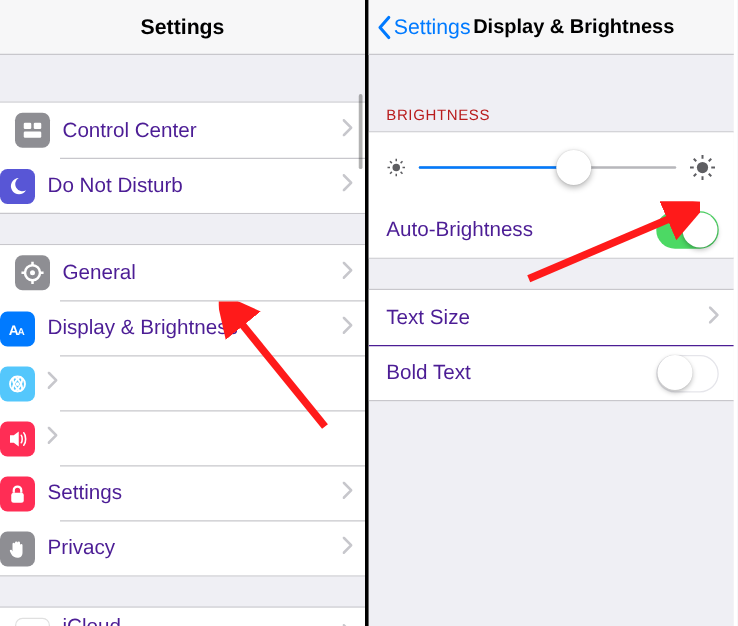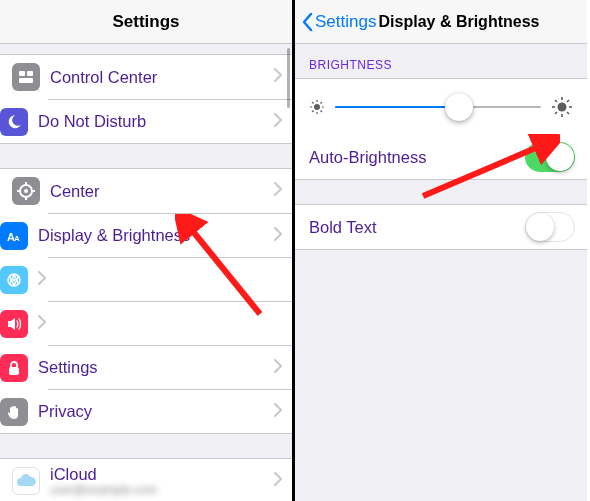--- a/index.html
+++ b/index.html
@@ -1,30 +1,30 @@
 <!DOCTYPE html>
 <html><head>
 <meta charset="utf-8">
 <style>
 * { margin: 0; padding: 0; box-sizing: border-box; }
 body { width: 590px; height: 501px; font-family: -apple-system, "Helvetica Neue", Helvetica, Arial, sans-serif; background: #fff; overflow: hidden; }
 .container { display: flex; width: 590px; height: 501px; }
-.pane { display: flex; flex-direction: column; background: #efeff4; }
+.pane { display: flex; flex-direction: column; background: #efeff4; gap: 27px; }
 .pane-left { width: 295px; border-right: 3px solid #000; }
 .pane-right { width: 292px; }
 .header { height: 44px; display: flex; align-items: center; justify-content: center; background: #f7f7f8; border-bottom: 1px solid #c8c7cc; position: relative; }
 .header-title { font-size: 17px; font-weight: 600; color: #000; }
 .back-btn { position: absolute; left: 6px; display: flex; align-items: center; color: #007aff; font-size: 17px; }
 .back-btn .chev { margin-right: 2px; }
 .chev svg { display: block; }
 .content { flex: 1; overflow-y: auto; position: relative; }
 .group { background: #fff; border-top: 1px solid #c8c7cc; border-bottom: 1px solid #c8c7cc; }
 .gap { height: 24px; }
 .gap-short { height: 10px; }
-.section-label { font-size: 12px; color: #6d28d9; padding: 14px 14px 6px 14px; text-transform: uppercase; letter-spacing: 0.5px; }
+.section-label { font-size: 12px; color: #b91c1c; padding: 14px 14px 6px 14px; text-transform: uppercase; letter-spacing: 0.5px; }
 .row { display: flex; align-items: center; height: 44px; padding-right: 10px; background: #fff; }
 .row + .row { border-top: 1px solid #c8c7cc; margin-left: 48px; padding-left: 0; }
 .row + .row .icon-wrap { margin-left: -48px; }
 .icon-wrap { width: 28px; height: 28px; border-radius: 6px; margin-left: 12px; margin-right: 10px; display: flex; align-items: center; justify-content: center; flex-shrink: 0; }
 .label { flex: 1; font-size: 16.5px; color: #4c1d95; }
 .chevron { color: #c7c7cc; }
 .row-plain { display: flex; align-items: center; height: 44px; padding: 0 12px 0 14px; background: #fff; }
 .row-plain + .row-plain { border-top: 1px solid #4c1d95; }
 .scrollbar { position: absolute; right: 2px; top: 4px; width: 3px; height: 60px; background: rgba(0,0,0,0.3); border-radius: 2px; }
 .slider-row { display: flex; align-items: center; height: 56px; padding: 0 14px; background: #fff; gap: 10px; }
@@ -90,21 +90,21 @@
                 <circle cx="9" cy="9" r="6" fill="none" stroke="#fff" stroke-width="2"></circle>
                 <circle cx="9" cy="9" r="2" fill="#fff"></circle>
                 <g stroke="#fff" stroke-width="2">
                   <line x1="9" y1="0" x2="9" y2="3"></line>
                   <line x1="9" y1="15" x2="9" y2="18"></line>
                   <line x1="0" y1="9" x2="3" y2="9"></line>
                   <line x1="15" y1="9" x2="18" y2="9"></line>
                 </g>
               </svg>
           </span>
-          <span class="label">Center</span>
+          <span class="label">General</span>
           <span class="chevron"><svg width="8" height="14" viewBox="0 0 8 14">
                 <path d="M1 1 L7 7 L1 13" stroke="#c7c7cc" stroke-width="2" fill="none" stroke-linecap="round"></path>
               </svg></span>
         </div>
         <div class="row">
           <span class="icon-wrap" style="background:#007aff">
             <svg width="18" height="18" viewBox="0 0 18 18">
                 <text x="2" y="14" font-size="11" fill="#fff" font-weight="600">A</text>
                 <text x="9" y="14" font-size="8" fill="#fff" font-weight="600">A</text>
               </svg>
@@ -249,20 +249,26 @@
           <span class="label">Auto-Brightness</span>
           <div class="toggle toggle-on">
               <div class="knob"></div>
             </div>
         </div>
       </div>
 
       <div class="gap"></div>
       <div class="group">
         <div class="row-plain">
+          <span class="label">Text Size</span>
+          <span class="chevron"><svg width="8" height="14" viewBox="0 0 8 14">
+                <path d="M1 1 L7 7 L1 13" stroke="#c7c7cc" stroke-width="2" fill="none" stroke-linecap="round"></path>
+              </svg></span>
+        </div>
+        <div class="row-plain">
           <span class="label">Bold Text</span>
           <div class="toggle toggle-off">
               <div class="knob"></div>
             </div>
         </div>
       </div>
 
       <svg class="arrow" style="left:120px; top:90px;" width="145" height="70" viewBox="0 0 145 70">
         <defs>
             <marker id="ah2" markerWidth="8" markerHeight="8" refX="2" refY="3" orient="auto">

